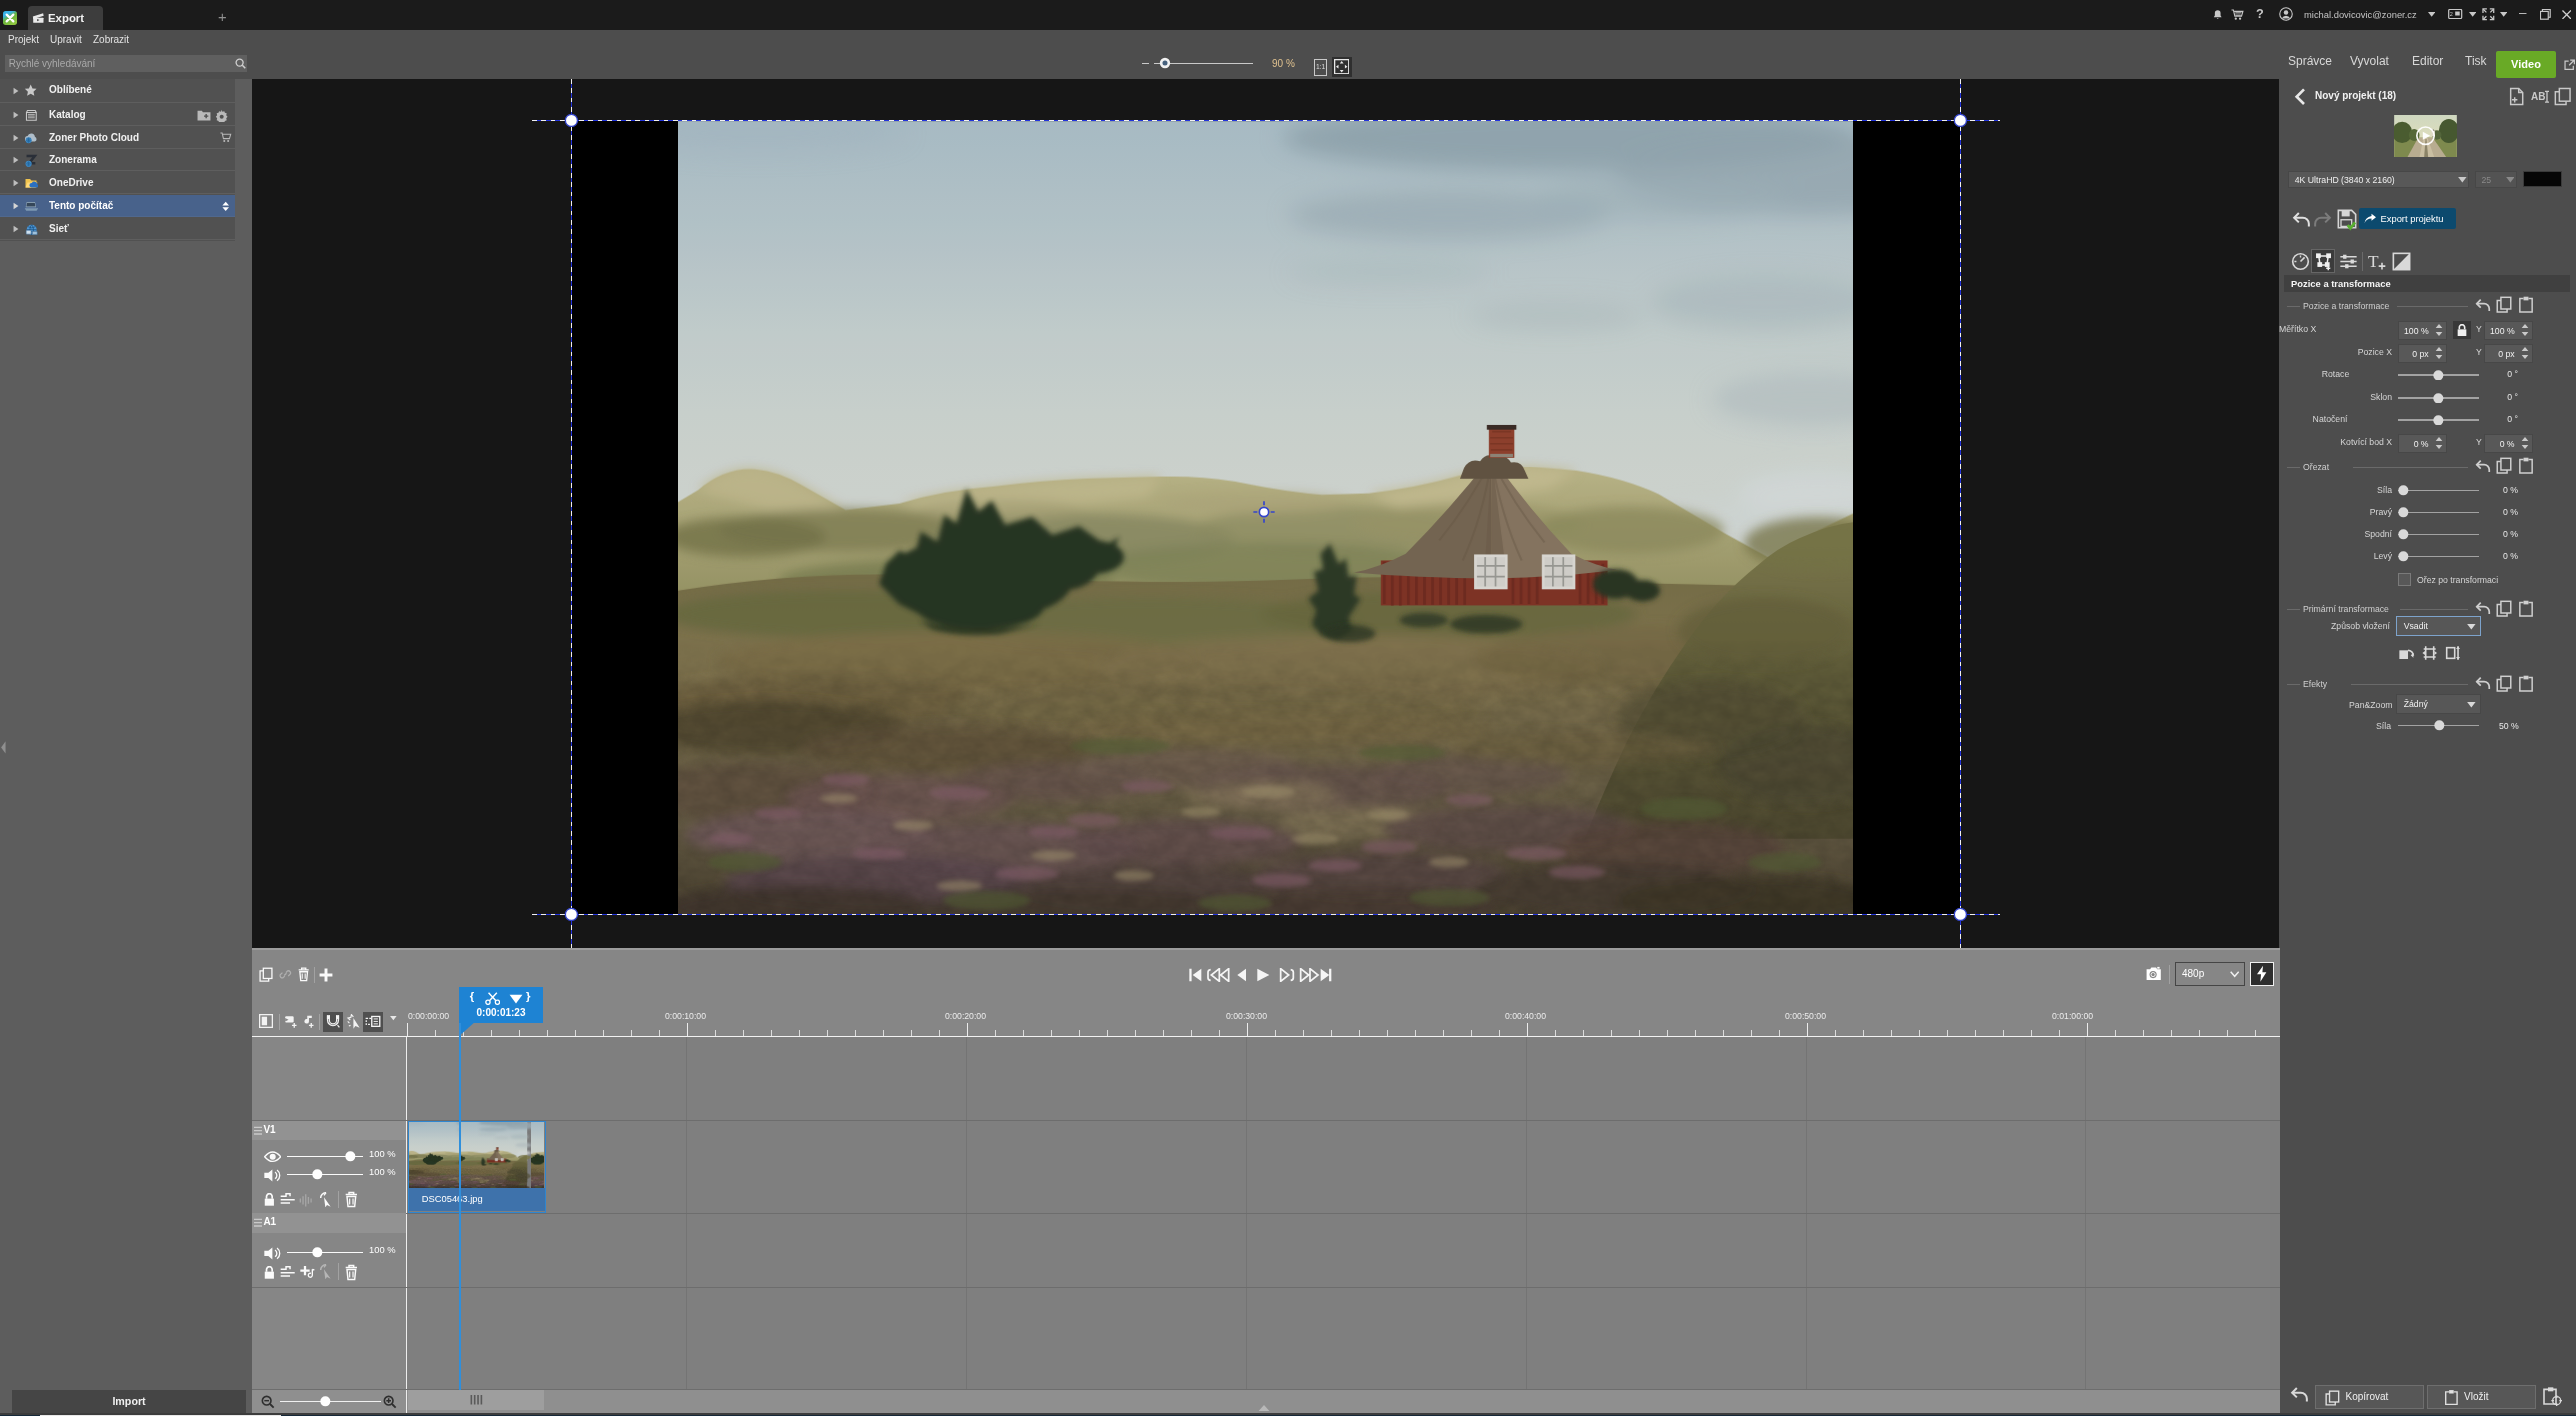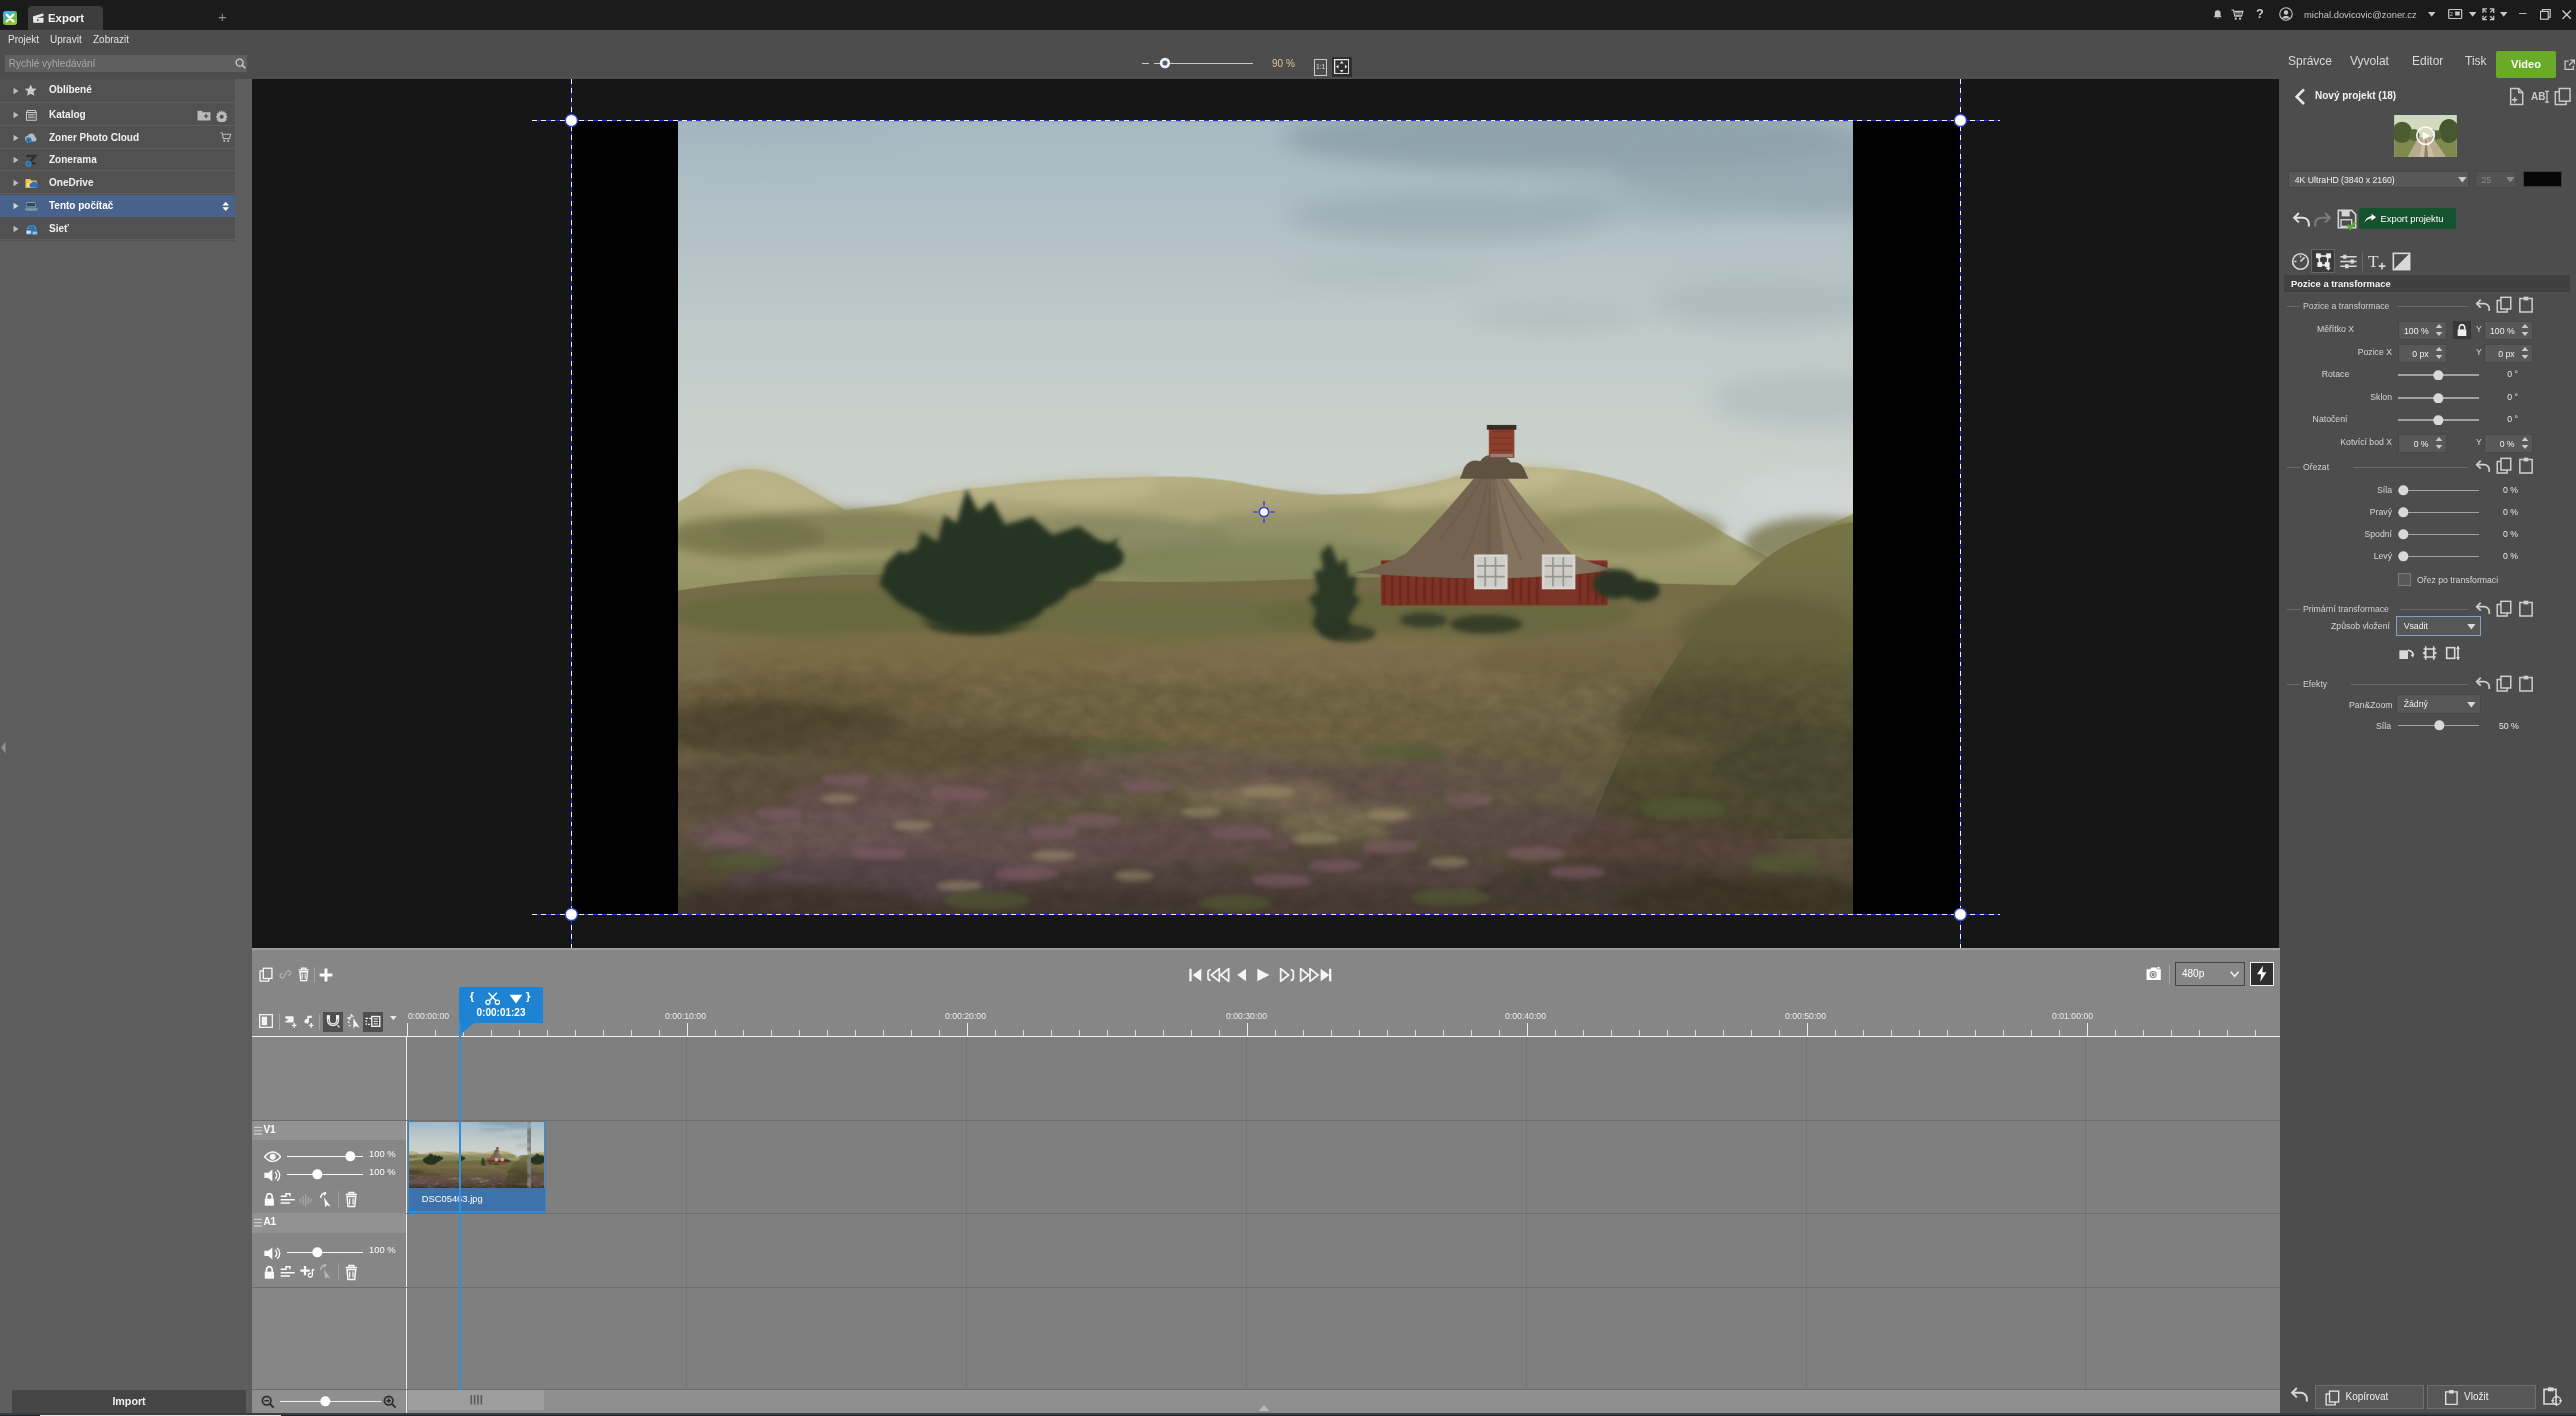--- a/index.html
+++ b/index.html
@@ -547,21 +547,21 @@
   <svg class="abs" style="left:34px;top:132px" width="19" height="17.4" viewBox="0 0 28 26">
       <path d="M18 3 L25 10 L18 17" fill="none" stroke="#7c7c7c" stroke-width="3"></path>
       <path d="M25 10 h-13 a9 9 0 0 0-9 9 v4" fill="none" stroke="#7c7c7c" stroke-width="3"></path>
     </svg>
   <svg class="abs" style="left:58px;top:130px" width="20" height="21.5" viewBox="0 0 30 32">
       <path d="M2 2 h20 l6 6 v20 h-26 z" fill="none" stroke="#d5d5d5" stroke-width="2.4"></path>
       <rect x="7" y="2" width="12" height="9" fill="#d5d5d5"></rect>
       <rect x="6" y="16" width="16" height="10" fill="none" stroke="#d5d5d5" stroke-width="2"></rect>
       <path d="M16 24 l4 5 7-9" stroke="#58b030" stroke-width="4" fill="none"></path>
     </svg>
-  <div class="abs" style="left:80px;top:129px;width:97px;height:21px;background:#14532d;border-radius:2px;white-space:nowrap">
+  <div class="abs" style="left:80px;top:129px;width:97px;height:21px;background:#0c4a6e;border-radius:2px;white-space:nowrap">
     <svg class="abs" style="left:4.7px;top:4.7px" width="12.7" height="11.4" viewBox="0 0 22 19">
         <path d="M13 1 L21 7 L13 13 V9 Q4 9 1 17 Q2 8 13 5 Z" fill="#ffffff"></path>
       </svg>
     <div class="abs" style="left:21.5px;top:4.7px;font-size:9.4px;color:#ffffff">Export projektu</div>
   </div>
 
   <svg class="abs" style="left:12px;top:173px" width="19" height="19" viewBox="0 0 28 28">
       <circle cx="14" cy="14" r="11.5" fill="none" stroke="#d9d9d9" stroke-width="2.4"></circle>
       <path d="M14 14 L20 8" stroke="#d9d9d9" stroke-width="2.4"></path>
       <path d="M5 14 h3 M14 5 v3" stroke="#d9d9d9" stroke-width="2"></path>
@@ -605,21 +605,21 @@
   <svg class="abs" style="left:217px;top:217px" width="16" height="17.4" viewBox="0 0 26 28">
       <rect x="8" y="2" width="16" height="19" fill="none" stroke="#cfcfcf" stroke-width="2.4"></rect>
       <path d="M8 7H2v19h16v-5" fill="none" stroke="#cfcfcf" stroke-width="2.4"></path>
     </svg>
   <svg class="abs" style="left:239px;top:217px" width="16" height="17.4" viewBox="0 0 26 28">
       <path d="M9 4 H3 v22 h20 V4 h-6" fill="none" stroke="#cfcfcf" stroke-width="2.4"></path>
       <rect x="9" y="1" width="8" height="6" fill="#cfcfcf"></rect>
     </svg>
 
   <div id="rrow1" class="abs" style="left:0;top:239px;width:297px;height:24px">
-    <div class="abs" style="left:0;top:6px;width:113px;text-align:center">Měřítko X</div>
+    <div class="abs" style="left:0;top:6px;width:113px;text-align:left">Měřítko X</div>
     <div class="abs" style="left:119px;top:2.7px;width:49px;height:19px;background:#585858;border:0.7px solid #474747">
         <div class="abs" style="right:17.4px;top:4px;color:#f0f0f0;font-size:8.7px">100 %</div>
         <svg class="abs" style="right:3.4px;top:2.7px" width="8" height="12" viewBox="0 0 12 18">
           <path d="M6 0 L11 6 H1 Z" fill="#c9c9c9"></path>
           <path d="M6 18 L1 12 H11 Z" fill="#c9c9c9"></path>
         </svg>
       </div>
     <div class="abs" style="left:174px;top:3.4px;width:18px;height:18px;background:#383838"></div>
     <svg class="abs" style="left:178px;top:6px" width="10" height="12.7" viewBox="0 0 15 19">
         <rect x="1" y="8" width="13" height="10" fill="#f0f0f0"></rect>

